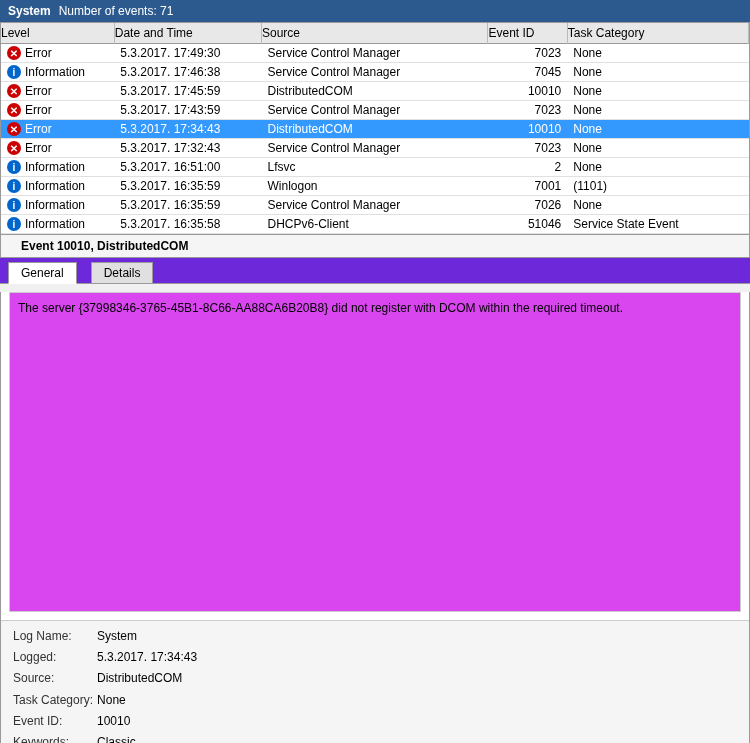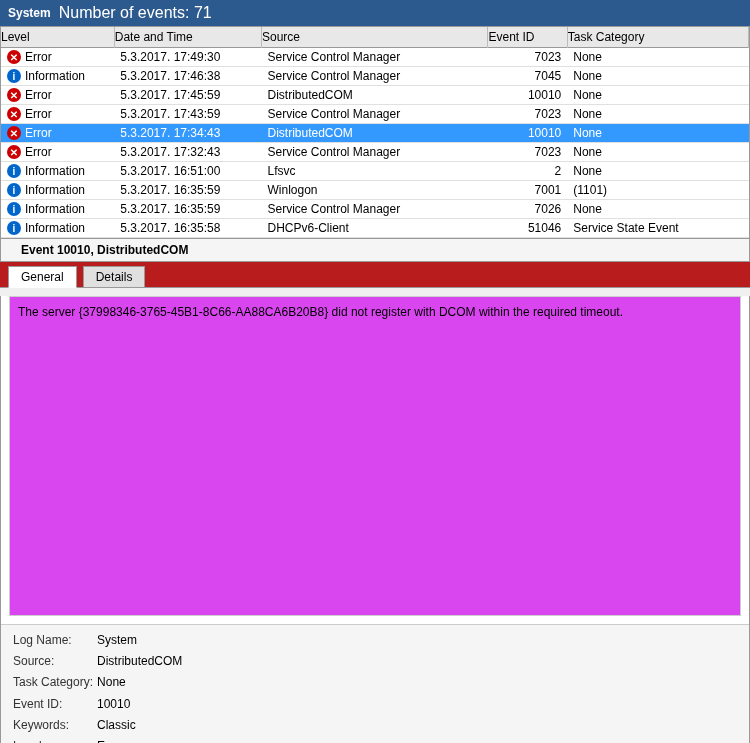--- a/index.html
+++ b/index.html
@@ -9,21 +9,21 @@
       background: #2d5a8e;
       color: #fff;
       padding: 4px 8px;
       font-size: 12px;
       display: flex;
       align-items: center;
       gap: 8px;
     }
 
     .title-bar-title { font-weight: bold; }
-    .title-bar-subtitle { font-size: 16px; }
+    .title-bar-subtitle { font-size: 12px; }
 
     .event-list-container {
       border: 1px solid #999;
       margin: 0;
     }
 
     .event-table {
       width: 100%;
       border-collapse: collapse;
       background: #fff;
@@ -98,22 +98,22 @@
       border: 1px solid #999;
       border-top: none;
       padding: 4px 20px;
       font-size: 12px;
       font-weight: bold;
       border-bottom: 1px solid #999;
     }
 
     .tabs-container {
       display: flex;
-      gap: 4px;
-      background: #b91c1c;
+      gap: 12px;
+      background: #6d28d9;
       border-bottom: 1px solid #999;
       padding-top: 4px;
       padding-left: 8px;
     }
 
     .tab {
       padding: 3px 12px;
       border: 1px solid #999;
       border-bottom: none;
       background: #e0e0e0;
@@ -332,20 +332,24 @@
 
 <div class="detail-panel">
   <div class="message-area">The server {37998346-3765-45B1-8C66-AA88CA6B20B8} did not register with DCOM within the required timeout.</div>
 
   <div class="event-meta">
     <div class="meta-row">
       <span class="meta-label">Log Name:</span>
       <span class="meta-value">System</span>
     </div>
     <div class="meta-row">
+      <span class="meta-label">Logged:</span>
+      <span class="meta-value">5.3.2017. 17:34:43</span>
+    </div>
+    <div class="meta-row">
       <span class="meta-label">Source:</span>
       <span class="meta-value">DistributedCOM</span>
     </div>
     <div class="meta-row">
       <span class="meta-label">Task Category:</span>
       <span class="meta-value">None</span>
     </div>
     <div class="meta-row">
       <span class="meta-label">Event ID:</span>
       <span class="meta-value">10010</span>

